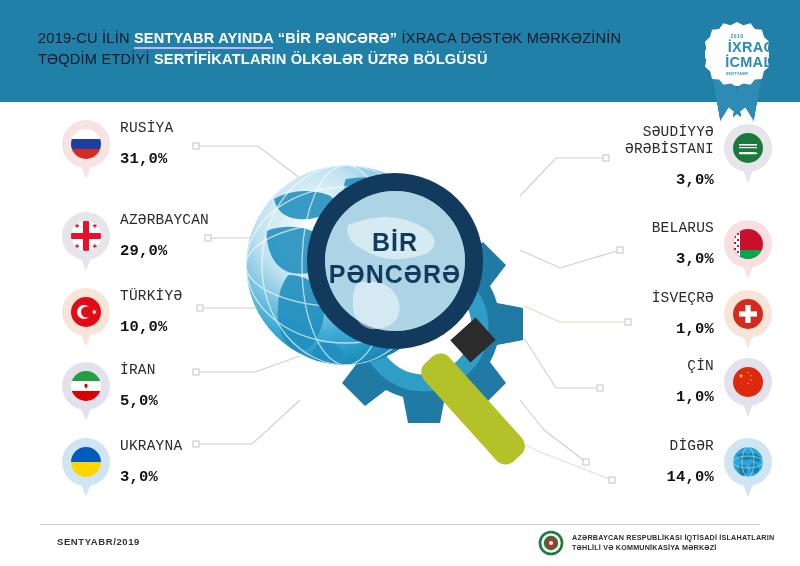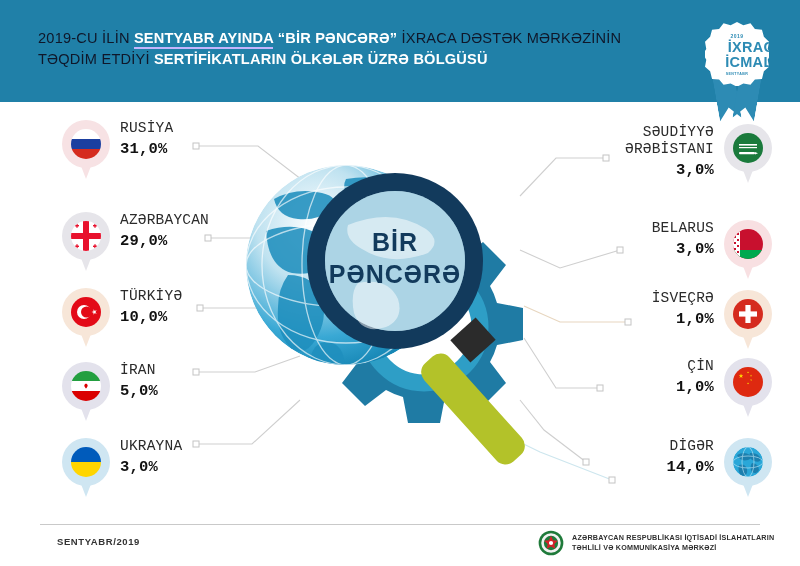--- a/index.html
+++ b/index.html
@@ -152,21 +152,21 @@
     color: #2b2b2b;
     letter-spacing: 0.2px;
     white-space: nowrap;
   }
   .c-name.two-line { white-space: normal; width: 120px; }
   .c-value {
     font-size: 15.5px;
     font-weight: 700;
     color: #111111;
     letter-spacing: 0.2px;
-    margin-top: 4px;
+    margin-top: 14px;
   }
 
   
   #footer-rule {
     position: absolute;
     left: 40px; top: 524px;
     width: 720px; height: 1px;
     background: #c9c9c9;
   }
   #footer-date {

